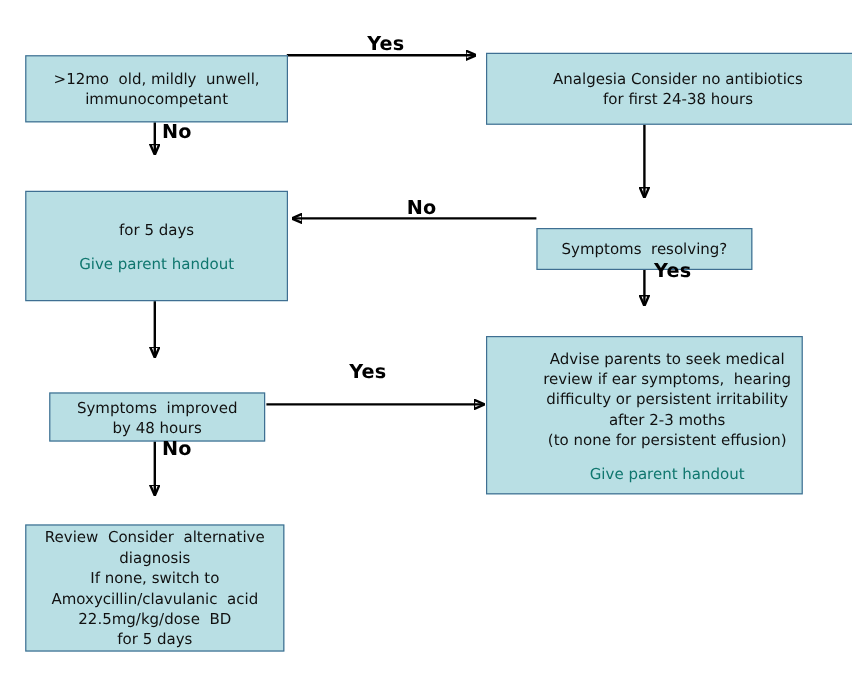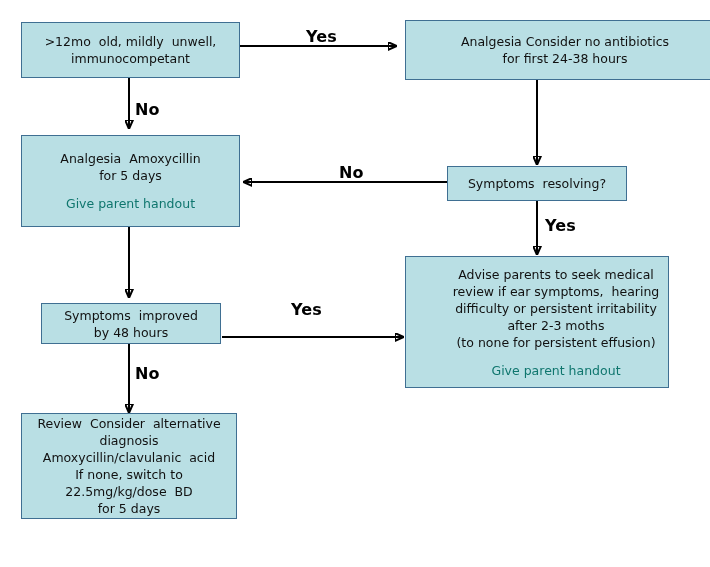--- a/index.html
+++ b/index.html
@@ -27,20 +27,21 @@
     border: 1px solid #3f6f92;
     display: flex;
     flex-direction: column;
     align-items: center;
     justify-content: center;
     text-align: right;
     color: #111111;
     font-size: 12.5px;
     line-height: 17px;
     padding: 4px 6px;
+    margin-top: 24px;
   }
   .node .line {
     display: block;
     white-space: pre;
   }
   .handout {
     color: #0f766e;
     display: block;
     white-space: pre;
   }
@@ -121,21 +122,20 @@
     <span class="line">&gt;12mo  old, mildly  unwell,</span>
     <span class="line">immunocompetant</span>
   </div>
 
   <div class="node" style="left:405px; top:20px; width:320px; height:60px;">
     <span class="line">Analgesia Consider no antibiotics</span>
     <span class="line">for first 24-38 hours</span>
   </div>
 
   <div class="node" style="left:21px; top:135px; width:219px; height:92px;">
-    <span class="line">Analgesia  Amoxycillin</span>
     <span class="line">for 5 days</span>
     <span class="gap"></span>
     <span class="handout">Give parent handout</span>
   </div>
 
   <div class="node" style="left:447px; top:166px; width:180px; height:35px;">
     <span class="line">Symptoms  resolving?</span>
   </div>
 
   <div class="node" style="left:405px; top:256px; width:264px; height:132px;padding-left:44px;">
@@ -149,22 +149,22 @@
   </div>
 
   <div class="node" style="left:41px; top:303px; width:180px; height:41px;">
     <span class="line">Symptoms  improved</span>
     <span class="line">by 48 hours</span>
   </div>
 
   <div class="node" style="left:21px; top:413px; width:216px; height:106px;">
     <span class="line">Review  Consider  alternative</span>
     <span class="line">diagnosis</span>
+    <span class="line">If none, switch to</span>
     <span class="line">Amoxycillin/clavulanic  acid</span>
-    <span class="line">If none, switch to</span>
     <span class="line">22.5mg/kg/dose  BD</span>
     <span class="line">for 5 days</span>
   </div>
 
   <span class="edge-label" style="left:306px; top:27px;">Yes</span>
 
   <span class="edge-label" style="left:135px; top:100px;">No</span>
 
   <span class="edge-label" style="left:339px; top:163px;">No</span>
 

